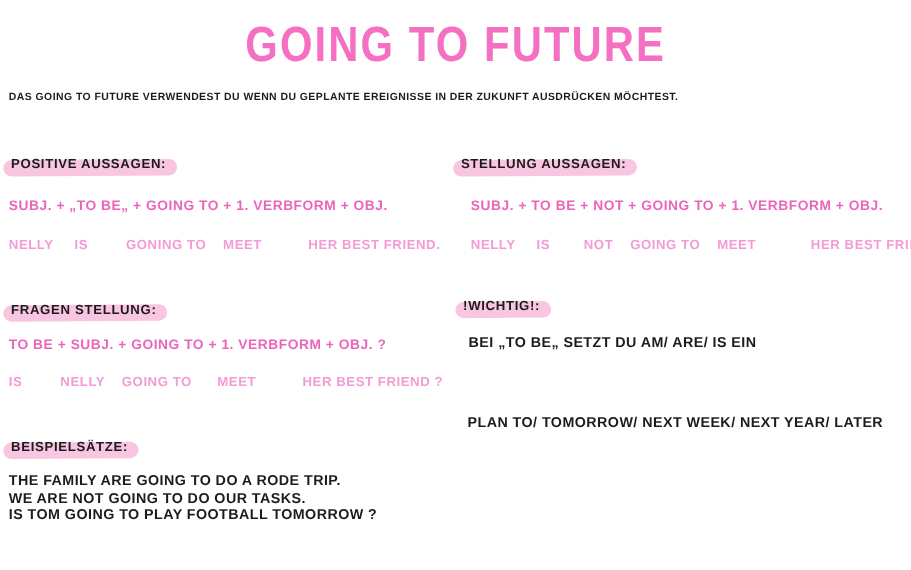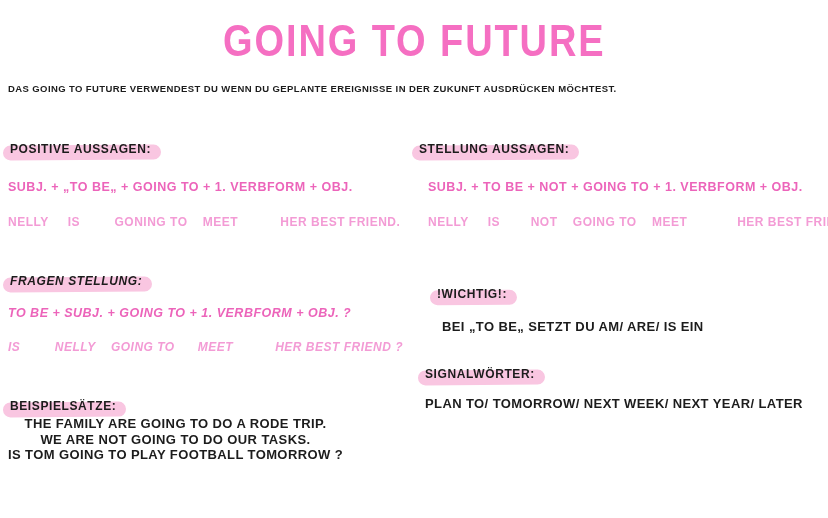--- a/index.html
+++ b/index.html
@@ -73,32 +73,32 @@
   }
   
   .sec-positive{left:8px;top:139px;}
   .sec-positive .formula{margin-top:21px;}
   .sec-positive .example{margin-top:21px;}
 
   .sec-negative{left:417px;top:139px;}
   .sec-negative .formula{margin-top:21px;margin-left:11px;}
   .sec-negative .example{margin-top:21px;margin-left:11px;}
 
-  .sec-question{left:8px;top:271px;font-style:italic;}
+  .sec-question{left:8px;top:271px;}
   .sec-question .formula{margin-top:15px;}
   .sec-question .example{margin-top:20px;}
 
-  .sec-important{left:419px;top:284px;margin-left:16px;}
+  .sec-important{left:419px;top:268px;}
   .sec-important .bodyline{margin-top:15px;margin-left:7px;}
 
   .sec-signal{left:423px;top:364px;}
   .sec-signal .bodyline{margin-top:12px;margin-left:2px;text-align:right;}
 
   .sec-examples{left:8px;top:396px;}
-  .sec-examples .lines{margin-top:0;text-align:center;}
+  .sec-examples .lines{margin-top:13px;}
   .sec-examples .bodyline{line-height:15.5px;}
 </style>
 </head>
 <body>
 
 <div class="page">
 
   <h1 class="title"><span class="tscale">GOING TO FUTURE</span></h1>
 
   <p class="subtitle">DAS GOING TO FUTURE VERWENDEST DU WENN DU GEPLANTE EREIGNISSE IN DER ZUKUNFT AUSDRÜCKEN MÖCHTEST.</p>
@@ -120,21 +120,20 @@
     <p class="formula">TO BE + SUBJ. + GOING TO + 1. VERBFORM + OBJ. ?</p>
     <p class="example">IS         NELLY    GOING TO      MEET           HER BEST FRIEND ?</p>
   </section>
 
   <section class="sec sec-important">
     <h2 class="heading"><span class="hl">!WICHTIG!:</span></h2>
     <p class="bodyline">BEI „TO BE„ SETZT DU AM/ ARE/ IS EIN</p>
   </section>
 
   <section class="sec sec-signal">
-    <h2 class="heading"><span class="hl">SIGNALWÖRTER:</span></h2>
     <p class="bodyline">PLAN TO/ TOMORROW/ NEXT WEEK/ NEXT YEAR/ LATER</p>
   </section>
 
   <section class="sec sec-examples">
     <h2 class="heading"><span class="hl">BEISPIELSÄTZE:</span></h2>
     <div class="lines">
       <p class="bodyline">THE FAMILY ARE GOING TO DO A RODE TRIP.</p>
       <p class="bodyline">WE ARE NOT GOING TO DO OUR TASKS.</p>
       <p class="bodyline">IS TOM GOING TO PLAY FOOTBALL TOMORROW ?</p>
     </div>

